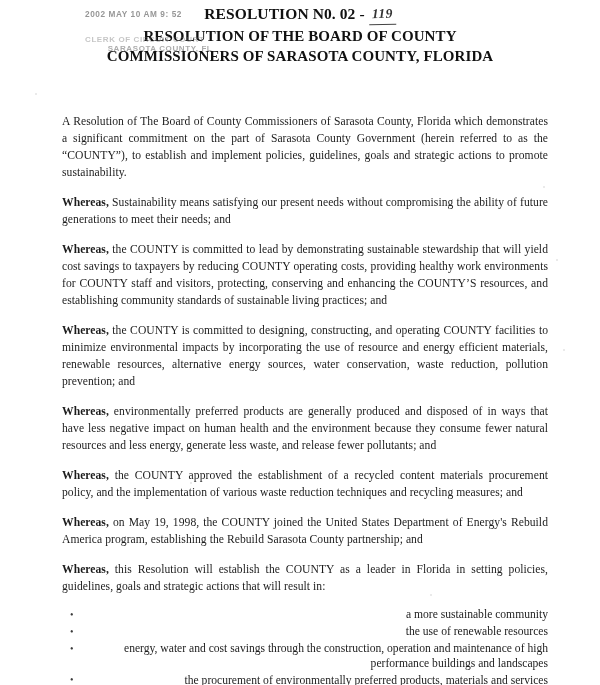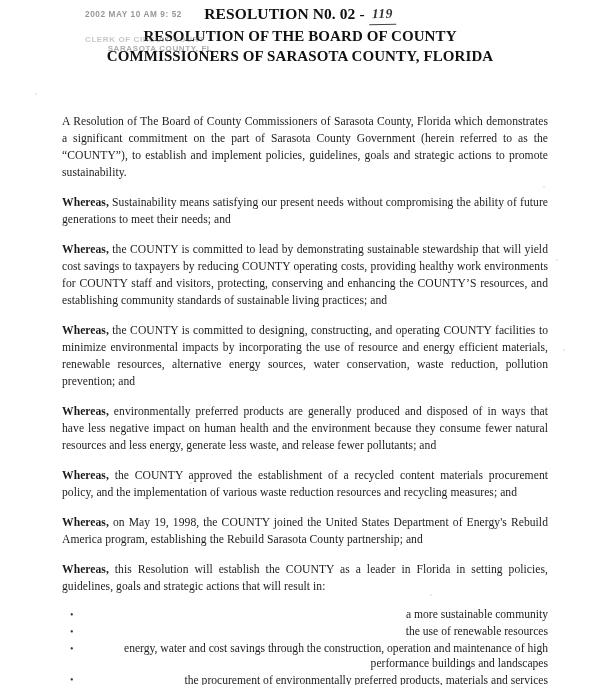--- a/index.html
+++ b/index.html
@@ -186,21 +186,21 @@
 
     <p class="para">
       <span class="lead-word">Whereas,</span><span> the COUNTY is committed to designing, constructing, and operating COUNTY facilities to minimize environmental impacts by incorporating the use of  resource and energy efficient materials, renewable resources,  alternative energy sources,  water conservation, waste reduction, pollution prevention; and</span>
     </p>
 
     <p class="para">
       <span class="lead-word">Whereas,</span><span> environmentally preferred products are generally produced and disposed of in ways that have less negative impact on human health and the environment because they consume fewer natural resources and less energy, generate less waste, and release fewer pollutants; and</span>
     </p>
 
     <p class="para">
-      <span class="lead-word">Whereas,</span><span> the COUNTY approved the establishment of a recycled content materials procurement policy, and the implementation of various waste reduction resources and recycling measures; and</span>
+      <span class="lead-word">Whereas,</span><span> the COUNTY approved the establishment of a recycled content materials procurement policy, and the implementation of various waste reduction techniques and recycling measures; and</span>
     </p>
 
     <p class="para">
       <span class="lead-word">Whereas,</span><span> on May 19, 1998, the COUNTY joined the United States Department of Energy's Rebuild America program, establishing the Rebuild Sarasota County partnership; and</span>
     </p>
 
     <p class="para">
       <span class="lead-word">Whereas,</span><span> this Resolution will establish the COUNTY as a leader in Florida in setting  policies, guidelines, goals and strategic actions that will result in:</span>
     </p>
 

